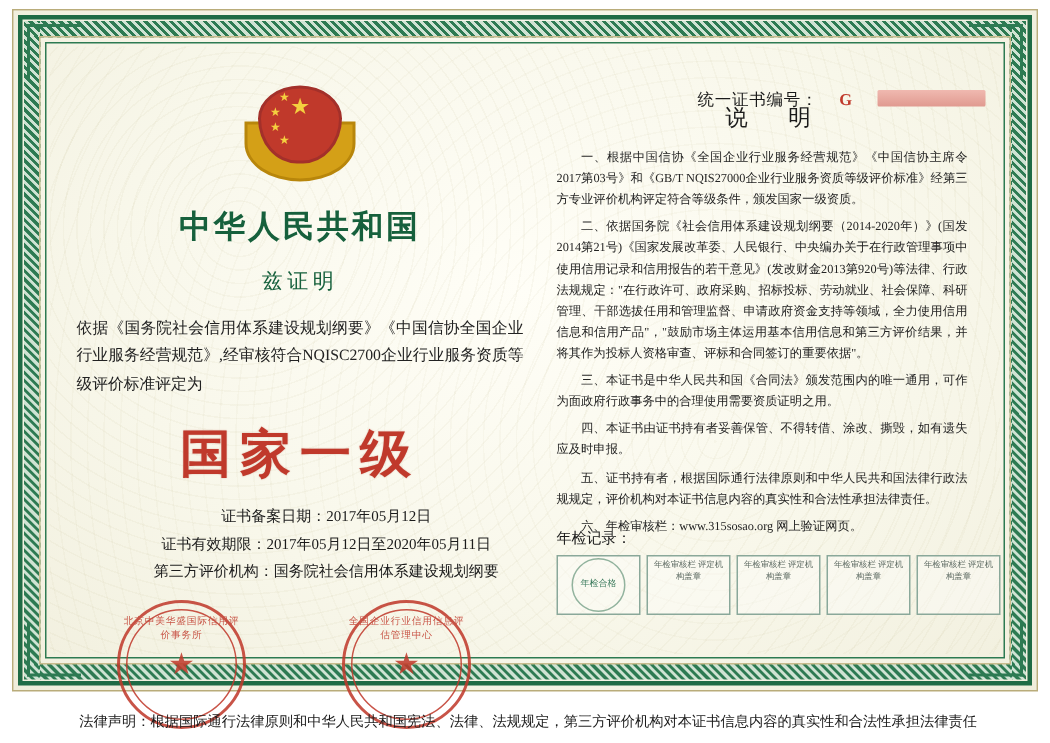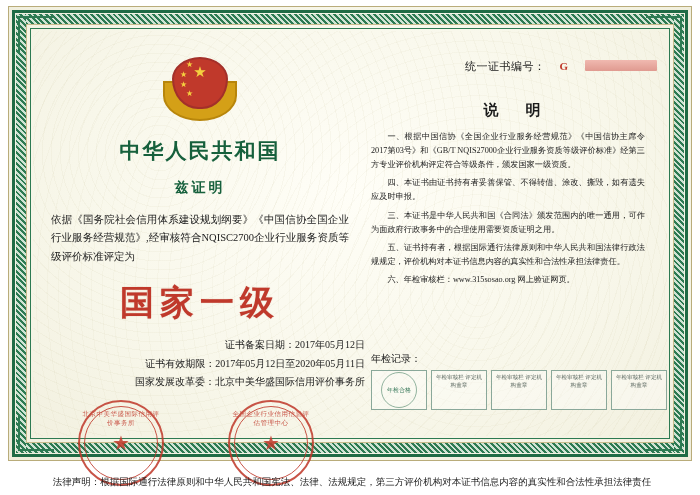--- a/index.html
+++ b/index.html
@@ -176,21 +176,21 @@
     font-weight: bold;
     color: #16603c;
     letter-spacing: 1px;
     margin-top: 6px;
   }
   .subtitle {
     font-size: 14px;
     color: #16603c;
     letter-spacing: 3px;
     margin-top: 14px;
-    font-weight: bold;
+    font-weight: normal;
   }
 
   .body-text {
     margin: 14px 16px 12px 16px;
     font-size: 10.5px;
     line-height: 1.75;
     text-align: justify;
     color: #222;
   }
 
@@ -198,21 +198,21 @@
     font-size: 34px;
     font-weight: bold;
     color: #c0392b;
     letter-spacing: 6px;
     margin: 14px 0 10px 0;
     text-shadow: 0 0 1px rgba(160,40,30,0.4);
   }
 
   .meta {
     margin: 6px 0 0 35px;
-    text-align: right;
+    text-align: center;
     font-size: 10px;
     line-height: 1.85;
     color: #1b1b1b;
   }
 
   
   .seals {
     position: relative;
     height: 104px;
     margin-top: 8px;
@@ -259,24 +259,24 @@
   .right {
     position: absolute;
     right: 0;
     top: 0;
     width: 300px;
     height: 100%;
   }
   .right-head {
     text-align: center;
     font-size: 15px;
-    font-weight: bold;
+    font-weight: normal;
     letter-spacing: 6px;
     color: #1b1b1b;
-    margin-top: 68px;
+    margin-top: 36px;
   }
   .notes {
     margin: 10px 20px 0 6px;
     font-size: 8.2px;
     line-height: 1.72;
     text-align: justify;
     color: #232323;
   }
   .notes p { margin: 0 0 4px 0; text-indent: 2em; }
 
@@ -381,21 +381,21 @@
       <div class="title1">中华人民共和国</div>
       <div class="subtitle">兹证明</div>
 
       <div class="body-text">依据《国务院社会信用体系建设规划纲要》《中国信协全国企业行业服务经营规范》,经审核符合NQISC2700企业行业服务资质等级评价标准评定为</div>
 
       <div class="grade">国家一级</div>
 
       <div class="meta">
         <div>证书备案日期：2017年05月12日</div>
         <div>证书有效期限：2017年05月12日至2020年05月11日</div>
-        <div>国家发展改革委：北京中美华盛国际信用评价事务所</div>
+        <div>第三方评价机构：国务院社会信用体系建设规划纲要</div>
       </div>
 
       <div class="seals">
         <div class="seal-wrap a">
           <div class="seal">
             <div class="ring"></div>
             <div class="arc-top">北京中美华盛国际信用评价事务所</div>
             <div class="pentagram">★</div>
 
           </div>
@@ -412,22 +412,23 @@
 
         </div>
       </div>
     </div>
 
     <div class="right">
       <div class="right-head">说　明</div>
 
       <div class="notes">
         <p>一、根据中国信协《全国企业行业服务经营规范》《中国信协主席令2017第03号》和《GB/T NQIS27000企业行业服务资质等级评价标准》经第三方专业评价机构评定符合等级条件，颁发国家一级资质。</p>
+        <p>二、依据国务院《社会信用体系建设规划纲要（2014-2020年）》(国发2014第21号)《国家发展改革委、人民银行、中央编办关于在行政管理事项中使用信用记录和信用报告的若干意见》(发改财金2013第920号)等法律、行政法规规定："在行政许可、政府采购、招标投标、劳动就业、社会保障、科研管理、干部选拔任用和管理监督、申请政府资金支持等领域，全力使用信用信息和信用产品"，"鼓励市场主体运用基本信用信息和第三方评价结果，并将其作为投标人资格审查、评标和合同签订的重要依据"。</p>
+        <p>三、本证书是中华人民共和国《合同法》颁发范围内的唯一通用，可作为面政府行政事务中的合理使用需要资质证明之用。</p>
         <p>四、本证书由证书持有者妥善保管、不得转借、涂改、撕毁，如有遗失应及时申报。</p>
-        <p>三、本证书是中华人民共和国《合同法》颁发范围内的唯一通用，可作为面政府行政事务中的合理使用需要资质证明之用。</p>
         <p>五、证书持有者，根据国际通行法律原则和中华人民共和国法律行政法规规定，评价机构对本证书信息内容的真实性和合法性承担法律责任。</p>
         <p>六、年检审核栏：www.315sosao.org 网上验证网页。</p>
       </div>
 
       <div class="annual">
         <div class="annual-label">年检记录：</div>
         <div class="annual-grid">
           <div class="annual-cell stamped">
             <span class="stamp-text">年检合格</span>
           </div>

